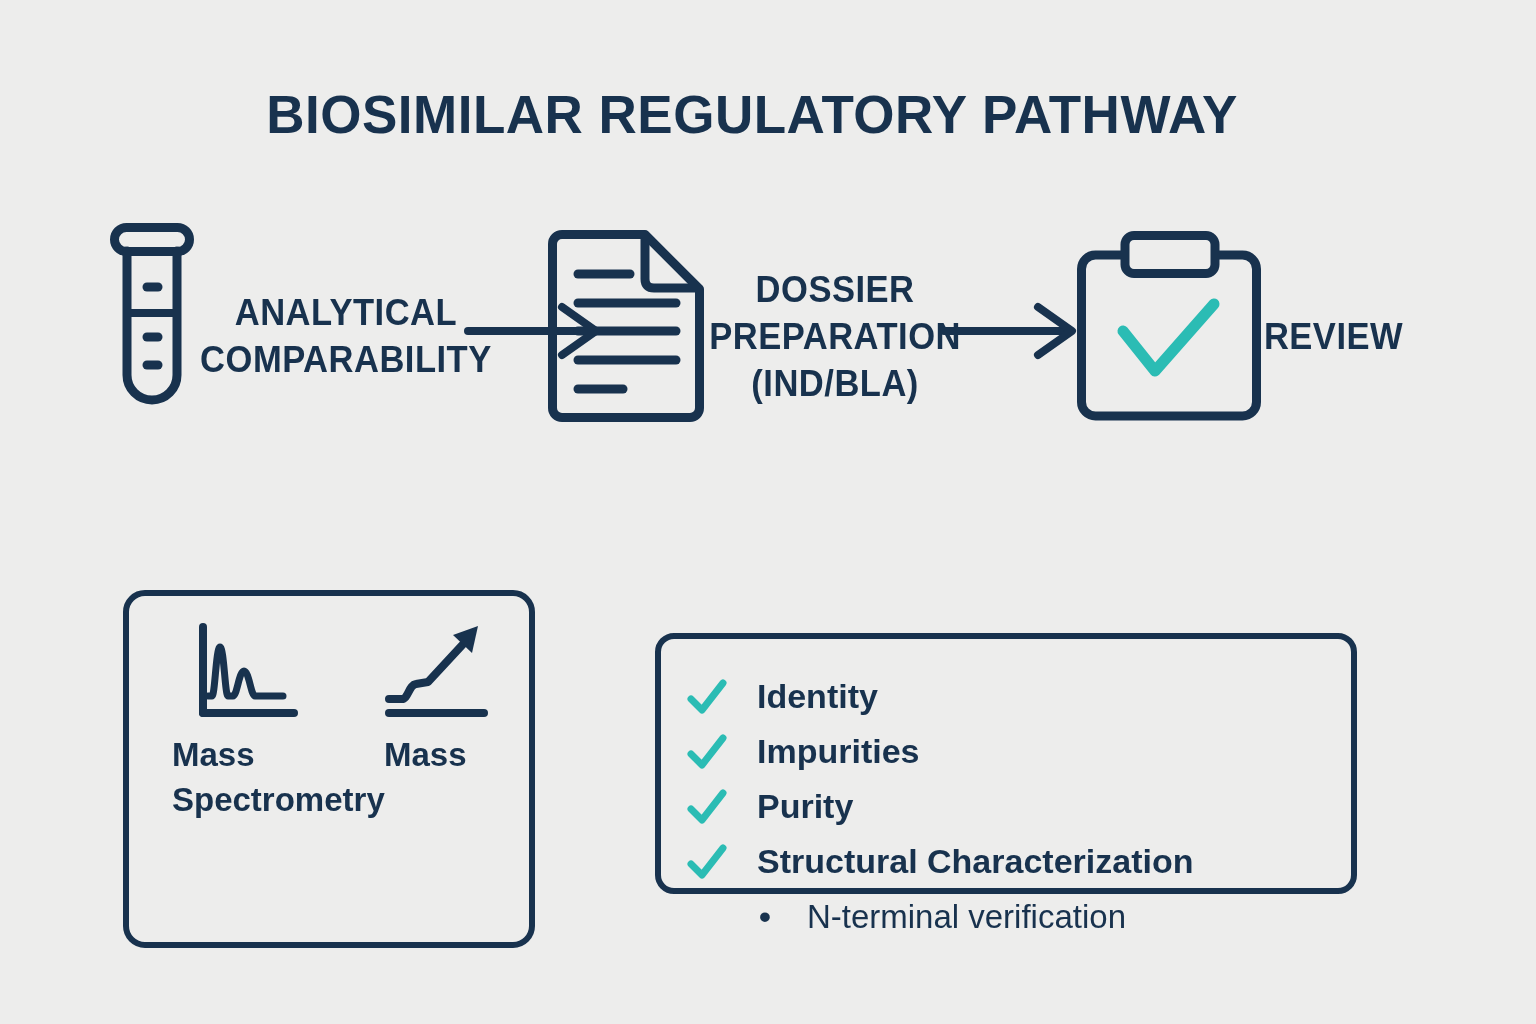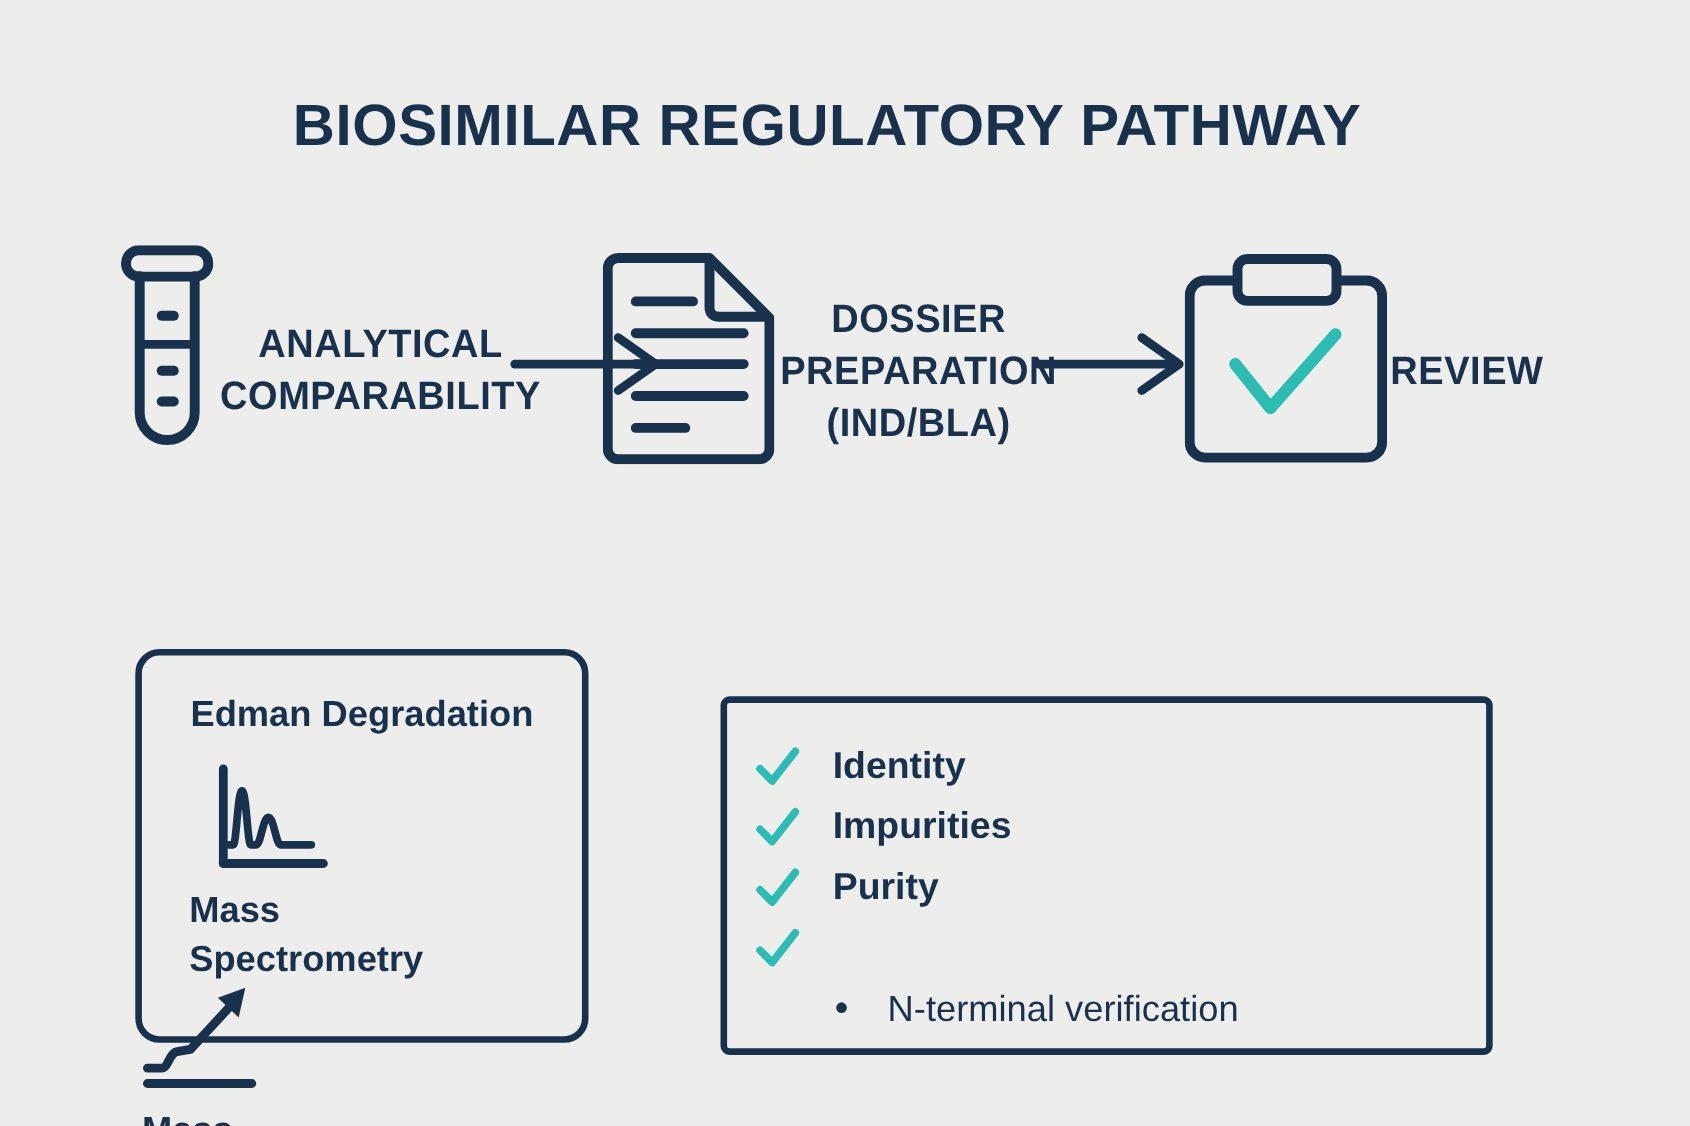--- a/index.html
+++ b/index.html
@@ -37,31 +37,31 @@
   svg { display:block; color:var(--navy); }
   svg.teal { color:var(--teal); }
   
   .analysis-box {
     position:absolute; left:123px; top:590px; width:412px; height:358px;
     border:6px solid var(--navy); border-radius:22px;
   }
   .analysis-title {
     margin-top:34px; text-align:center; font-size:33px; font-weight:700; color:var(--navy);
   }
-  .methods-row { display:flex; margin-top:26px;flex-direction:column; }
+  .methods-row { display:flex; margin-top:26px; }
   .method-1 { width:212px; margin-left:43px; }
   .method-2 { width:150px; }
   .method-1 .method-icon { margin-left:25px; }
   .method-label {
     margin-top:14px; font-size:33px; font-weight:700; line-height:45px; color:var(--navy);
   }
   
   .checklist-box {
-    position:absolute; left:655px; top:633px; width:702px; height:326px;
-    border:6px solid var(--navy); border-radius:8px;
+    position:absolute; left:655px; top:633px; width:702px; height:261px;
+    border:6px solid var(--navy); border-radius:19px;
     padding:30px 0 0 26px;
   }
   .check-row { height:55px; display:flex; align-items:center; }
   .check-row .check-icon { flex:0 0 40px; }
   .check-label { margin-left:30px; font-size:34px; font-weight:700; color:var(--navy); }
   .sub-row { height:55px; display:flex; align-items:center; padding-left:72px; }
   .sub-bullet { font-size:34px; font-weight:700; color:var(--navy); }
   .sub-label { margin-left:36px; font-size:33px; font-weight:400; color:var(--navy); }
 </style>
 </head>
@@ -120,21 +120,20 @@
     <svg width="184" height="190" viewBox="0 0 184 190" fill="none">
       <rect x="4.5" y="24" width="175" height="161" rx="14" stroke="var(--navy)" stroke-width="9"></rect>
       <rect x="48" y="4.5" width="90" height="38" rx="9" fill="var(--background)" stroke="var(--navy)" stroke-width="9"></rect>
       <path d="M46 100 L78 140 L137 73" stroke="var(--teal)" stroke-width="11" stroke-linecap="round" stroke-linejoin="round"></path>
     </svg>
   </div>
   <div class="step-label">REVIEW</div>
 </div>
 
 <div class="analysis-box">
-  <div class="analysis-title">Edman Degradation</div>
   <div class="methods-row">
     <div class="method-1">
       <div class="method-icon">
         <svg width="102" height="96" viewBox="0 0 102 96" fill="none" stroke="currentColor">
           <line x1="6" y1="5" x2="6" y2="91" stroke-width="8" stroke-linecap="round"></line>
           <line x1="6" y1="91" x2="97" y2="91" stroke-width="8" stroke-linecap="round"></line>
           <path d="M11 74 L15 74 C18 74 19 25 23 25 C27 25 28 74 31 74 L36 74 C40 74 42 49 47 49 C52 49 54 74 58 74 L86 74" stroke-width="7" stroke-linecap="round" stroke-linejoin="round"></path>
         </svg>
       </div>
       <div class="method-label">Mass Spectrometry</div>
@@ -176,18 +175,19 @@
       </svg>
     </span>
     <span class="check-label">Purity</span>
   </div>
   <div class="check-row">
     <span class="check-icon">
       <svg class="teal" width="40" height="38" viewBox="0 0 40 38" fill="none" stroke="currentColor">
         <path d="M4 21 L15 32 L36 5" stroke-width="7" stroke-linecap="round" stroke-linejoin="round"></path>
       </svg>
     </span>
+    <span class="check-label">Structural Characterization</span>
   </div>
   <div class="sub-row">
     <span class="sub-bullet">•</span>
     <span class="sub-label">N-terminal verification</span>
   </div>
 </div>
 
 </body></html>

